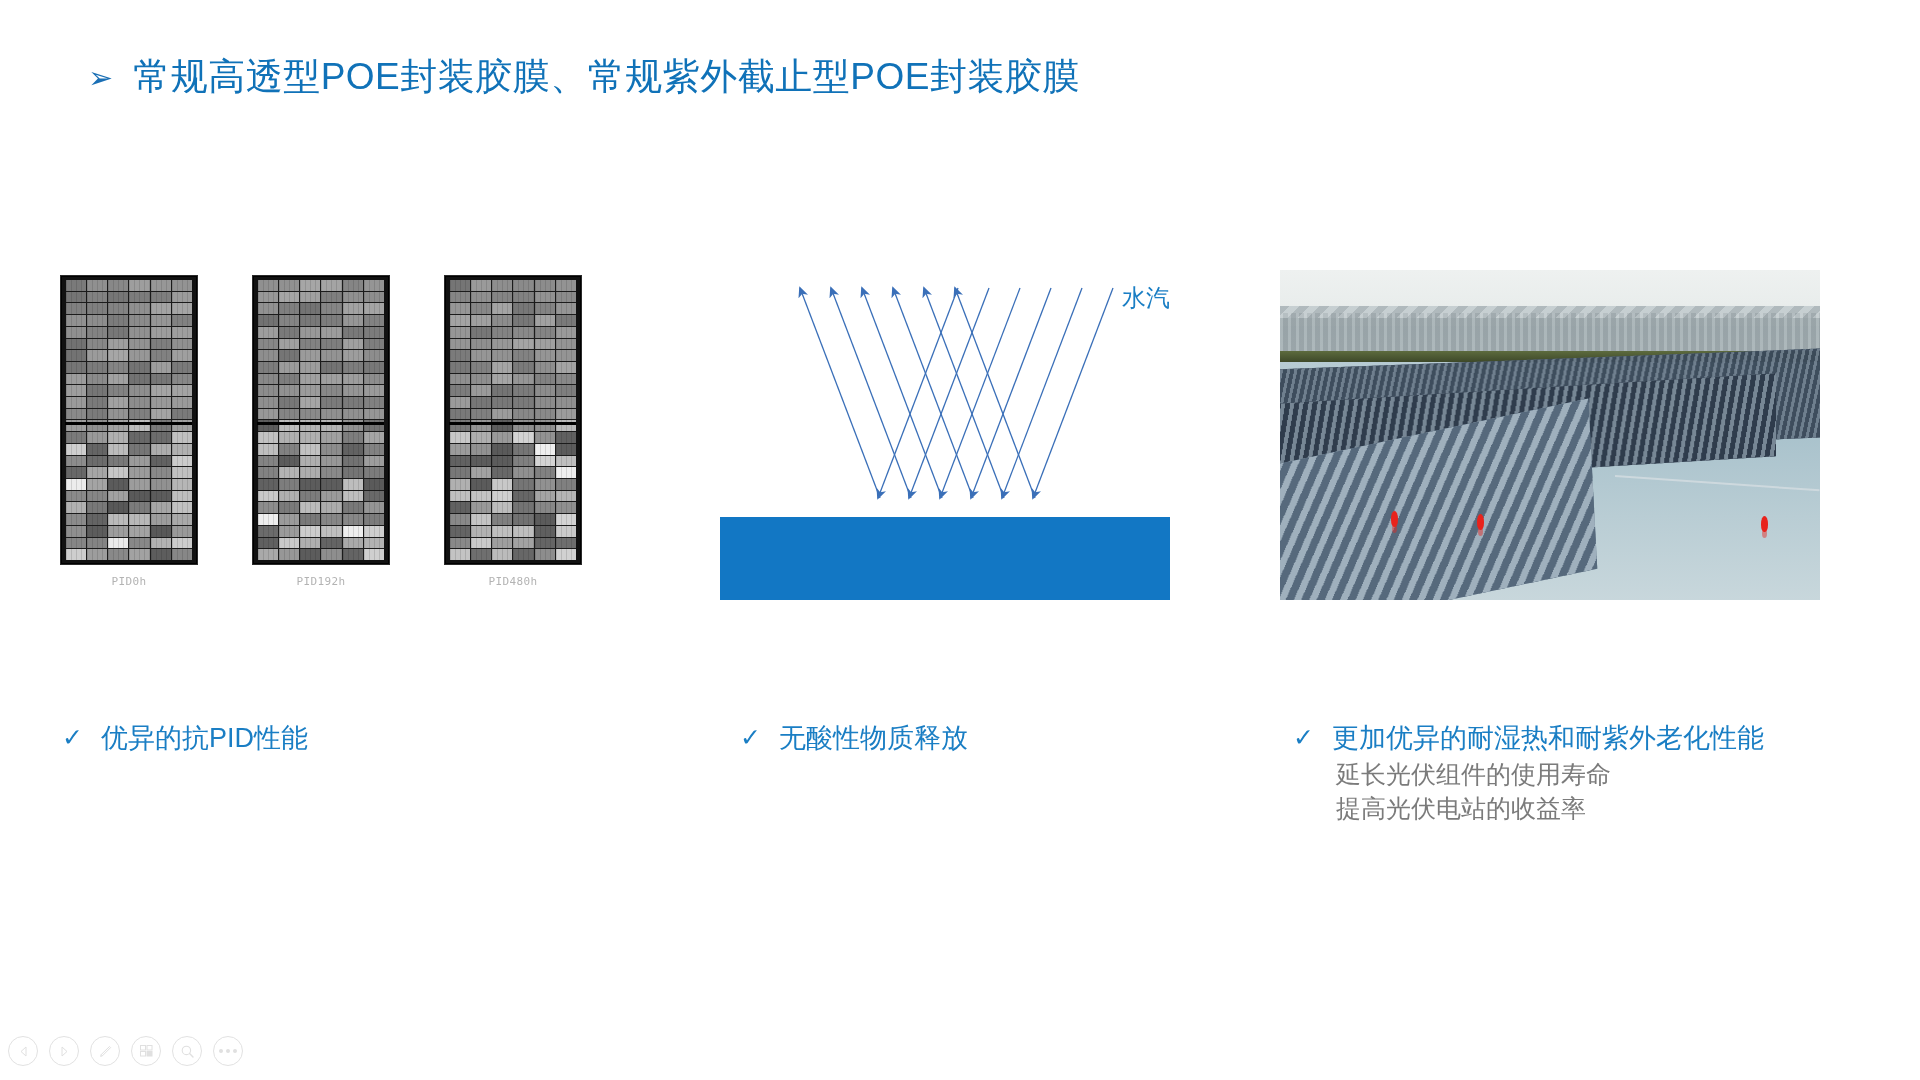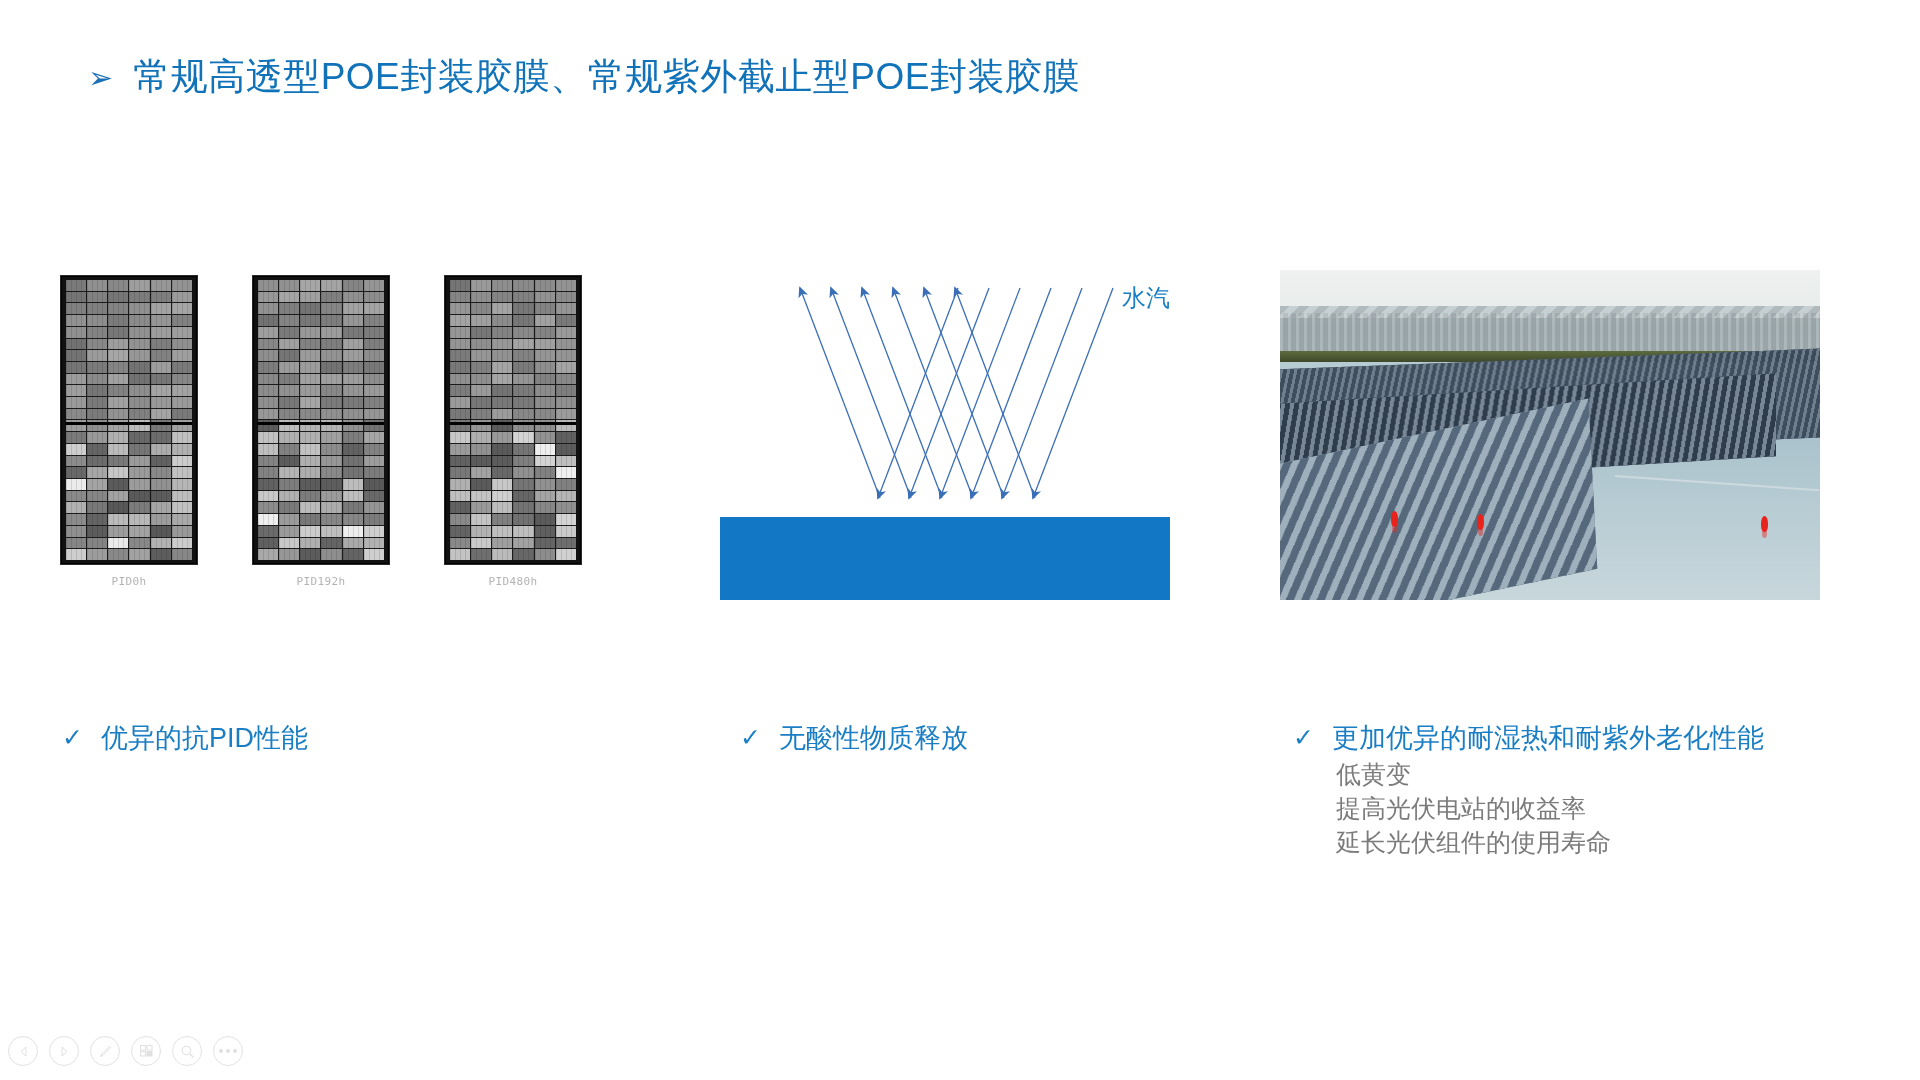--- a/index.html
+++ b/index.html
@@ -686,23 +686,22 @@
         <span class="bullet-title">无酸性物质释放</span>
       </div>
     </div>
 
     <div class="bullet" style="left:1293px;">
       <div class="bullet-head">
         <span class="check">✓</span>
         <span class="bullet-title">更加优异的耐湿热和耐紫外老化性能</span>
       </div>
       <div class="bullet-lines">
-        <div class="bullet-line">低黄变</div>
+        <div class="bullet-line">延长光伏组件的使用寿命</div>
         <div class="bullet-line">提高光伏电站的收益率</div>
-        <div class="bullet-line">延长光伏组件的使用寿命</div>
       </div>
     </div>
 
   </div>
 
   <div class="toolbar">
 
     <div class="tb-btn">
       <svg width="13" height="13" viewBox="0 0 13 13">
         <path d="M9 2 L4 6.5 L9 11 Z" fill="none" stroke="#e0e0e0" stroke-width="1"></path>

